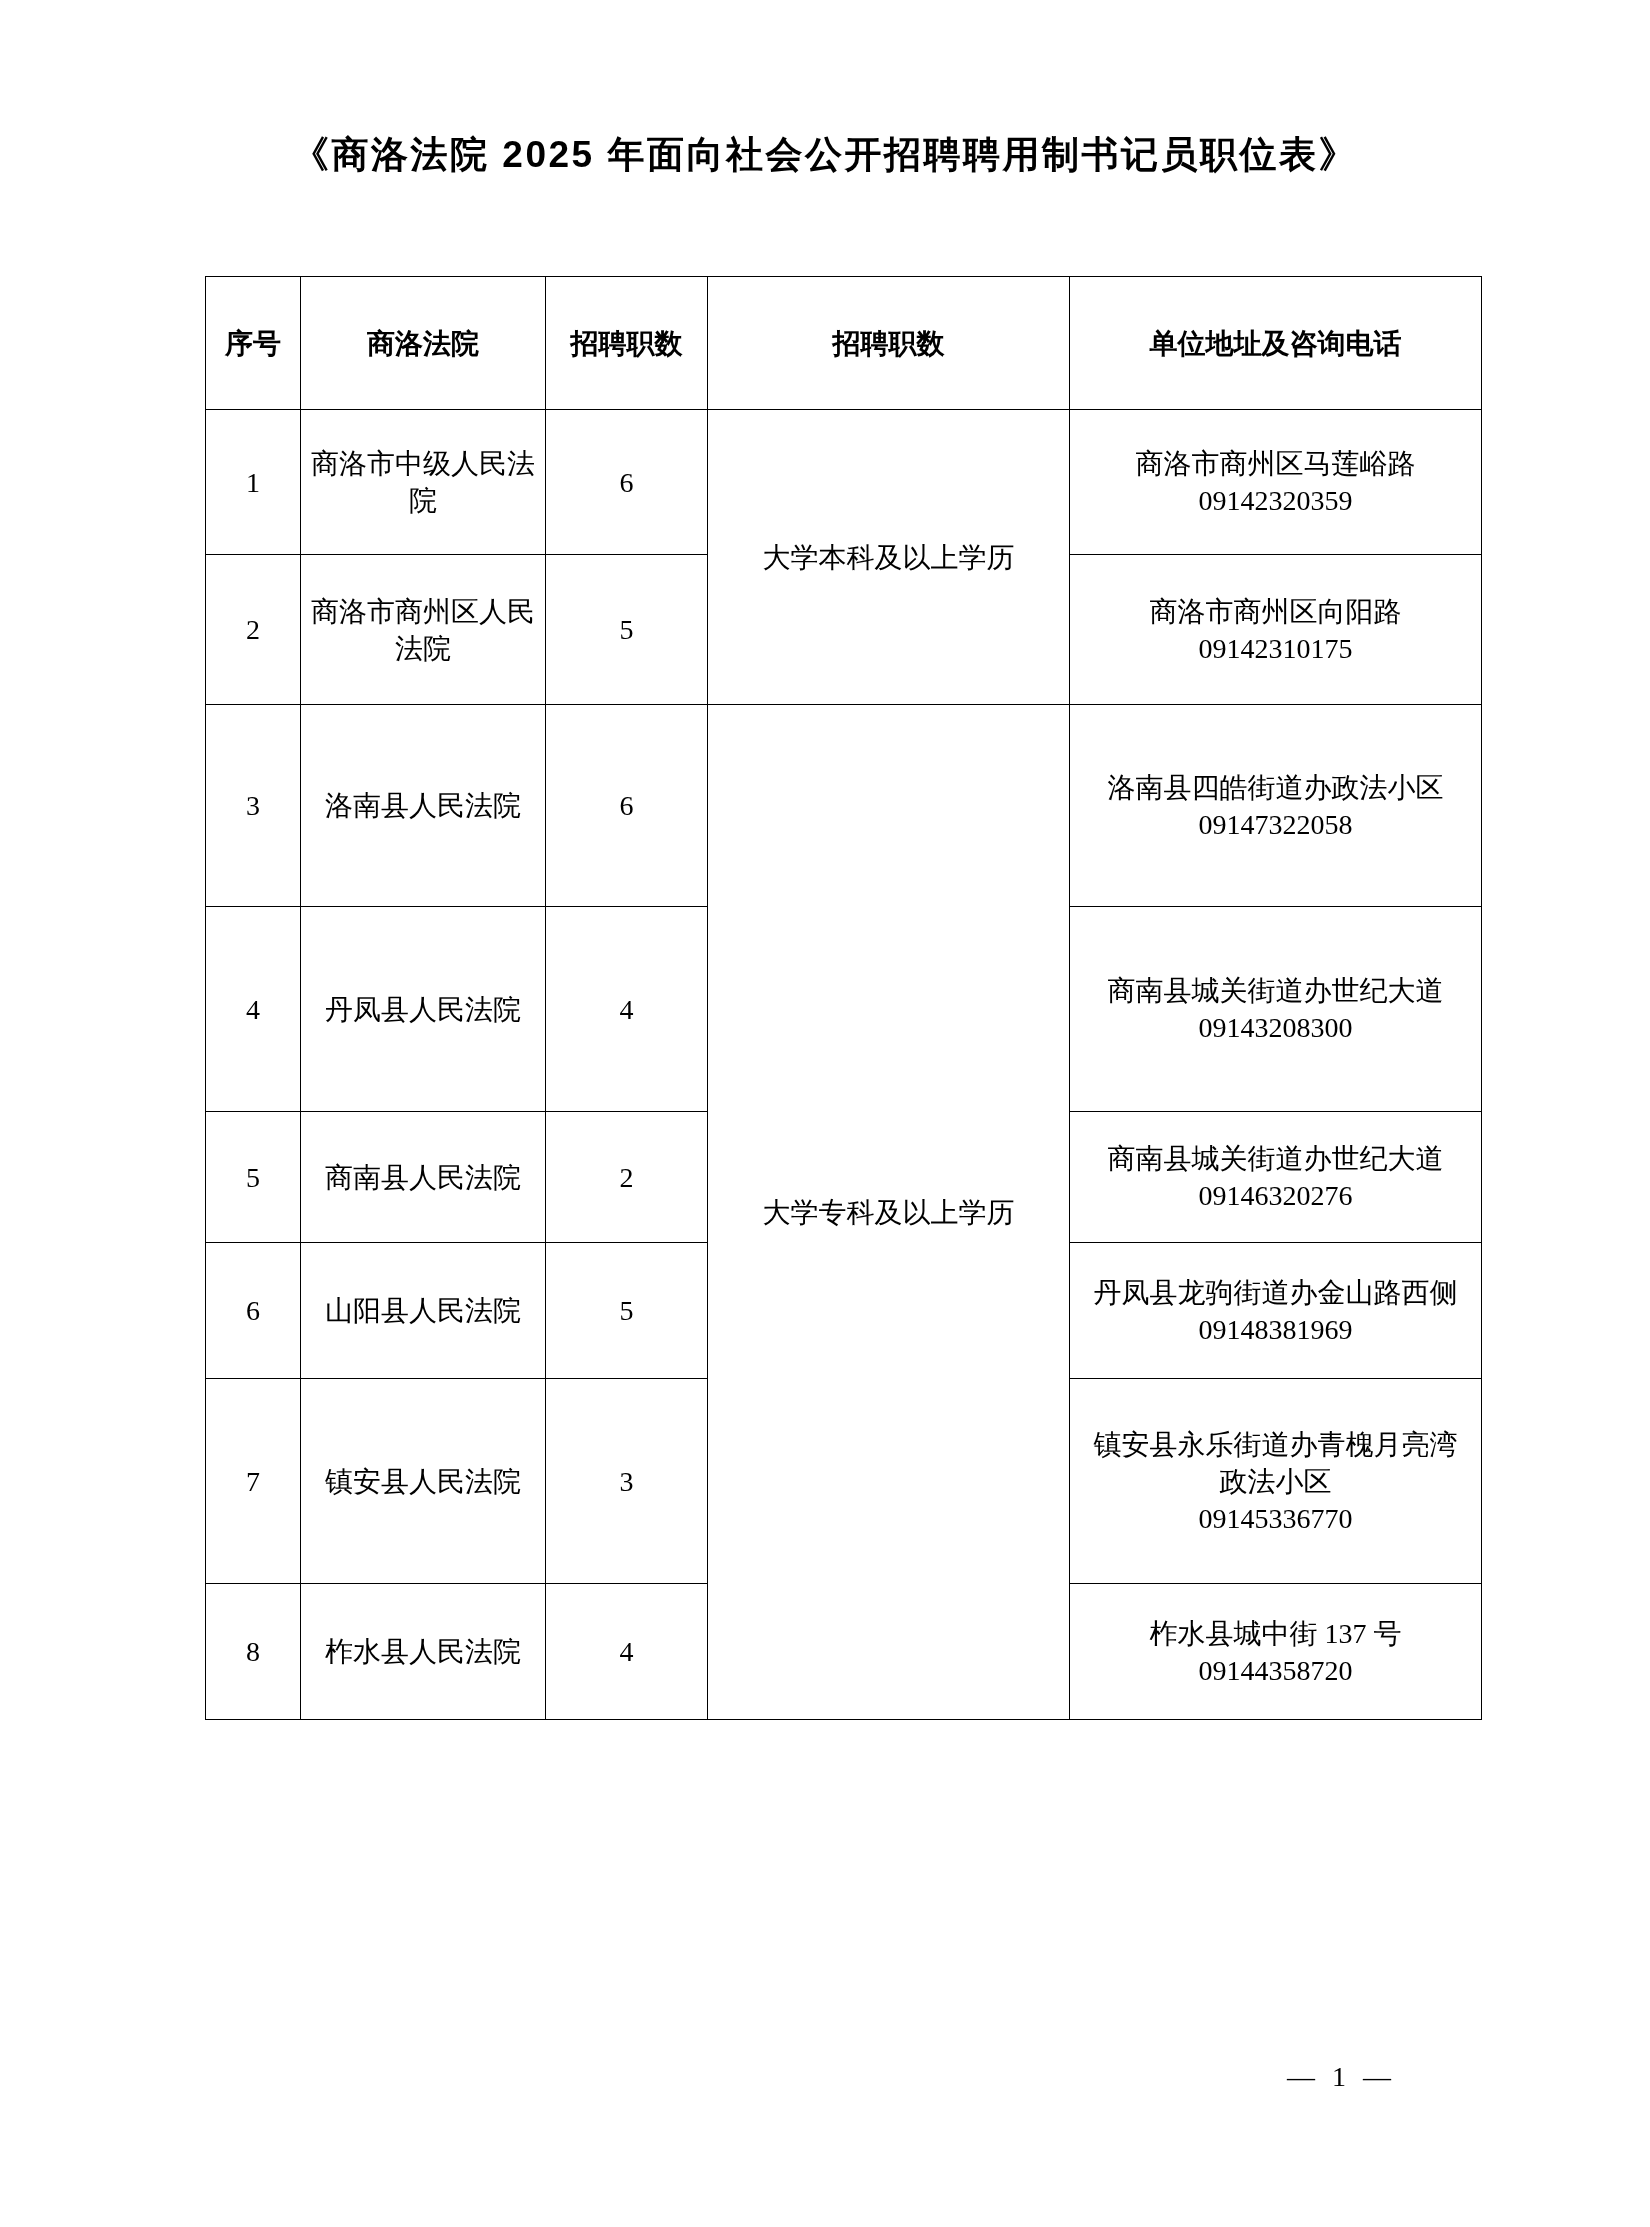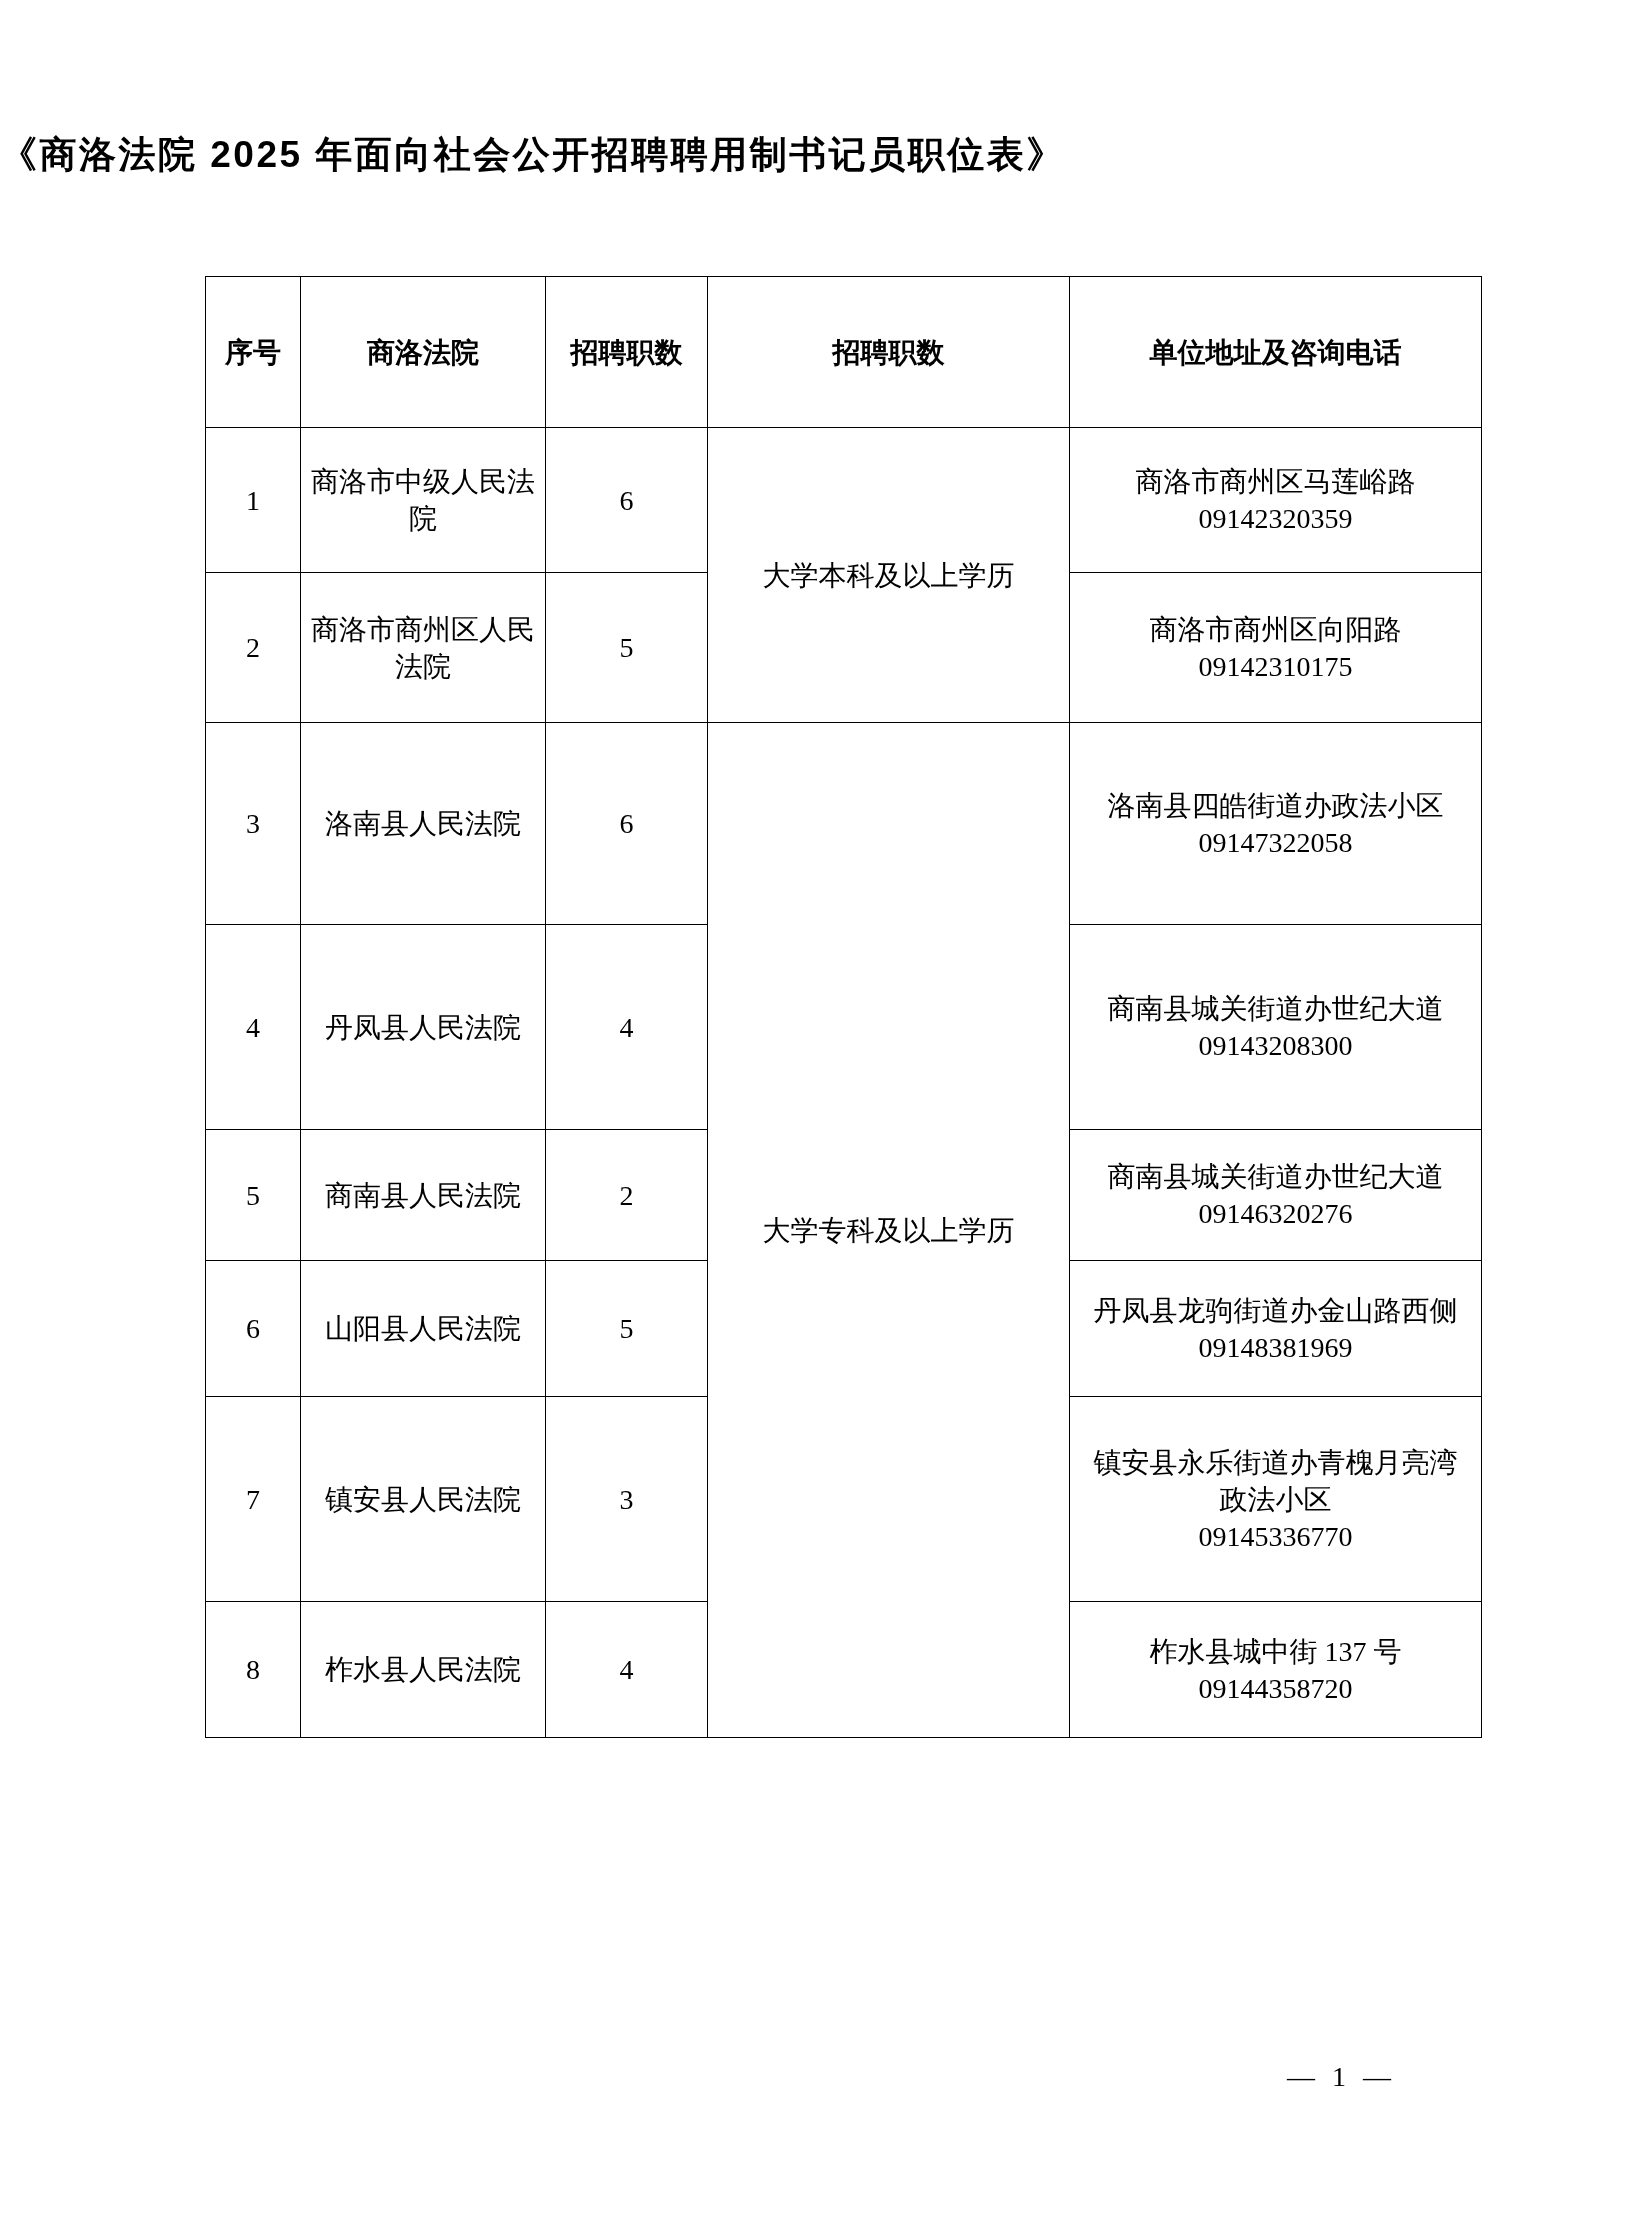--- a/index.html
+++ b/index.html
@@ -13,21 +13,21 @@
     height: 2227px;
     overflow: hidden;
     color: #000000;
     font-family: "Liberation Serif", "DejaVu Serif", serif;
   }
   .doc-title {
     position: absolute;
     top: 130px;
     left: 0;
     width: 100%;
-    text-align: left;
+    text-align: center;
     font-family: "Liberation Sans", "DejaVu Sans", sans-serif;
     font-weight: bold;
     font-size: 37px;
     line-height: 50px;
     letter-spacing: 2.5px;
     white-space: nowrap;
   }
   table.jobs-table {
     position: absolute;
     left: 205px;
@@ -72,21 +72,21 @@
 
 <table class="jobs-table">
   <colgroup>
     <col style="width:95px">
     <col style="width:245px">
     <col style="width:162px">
     <col style="width:362px">
     <col style="width:412px">
   </colgroup>
   <tbody>
-    <tr style="height:151px">
+    <tr style="height:133px">
       <th>序号</th>
       <th>商洛法院</th>
       <th>招聘职数</th>
       <th>招聘职数</th>
       <th>单位地址及咨询电话</th>
     </tr>
 
     <tr style="height:145px">
       <td>1</td>
       <td>商洛市中级人民法院</td>

